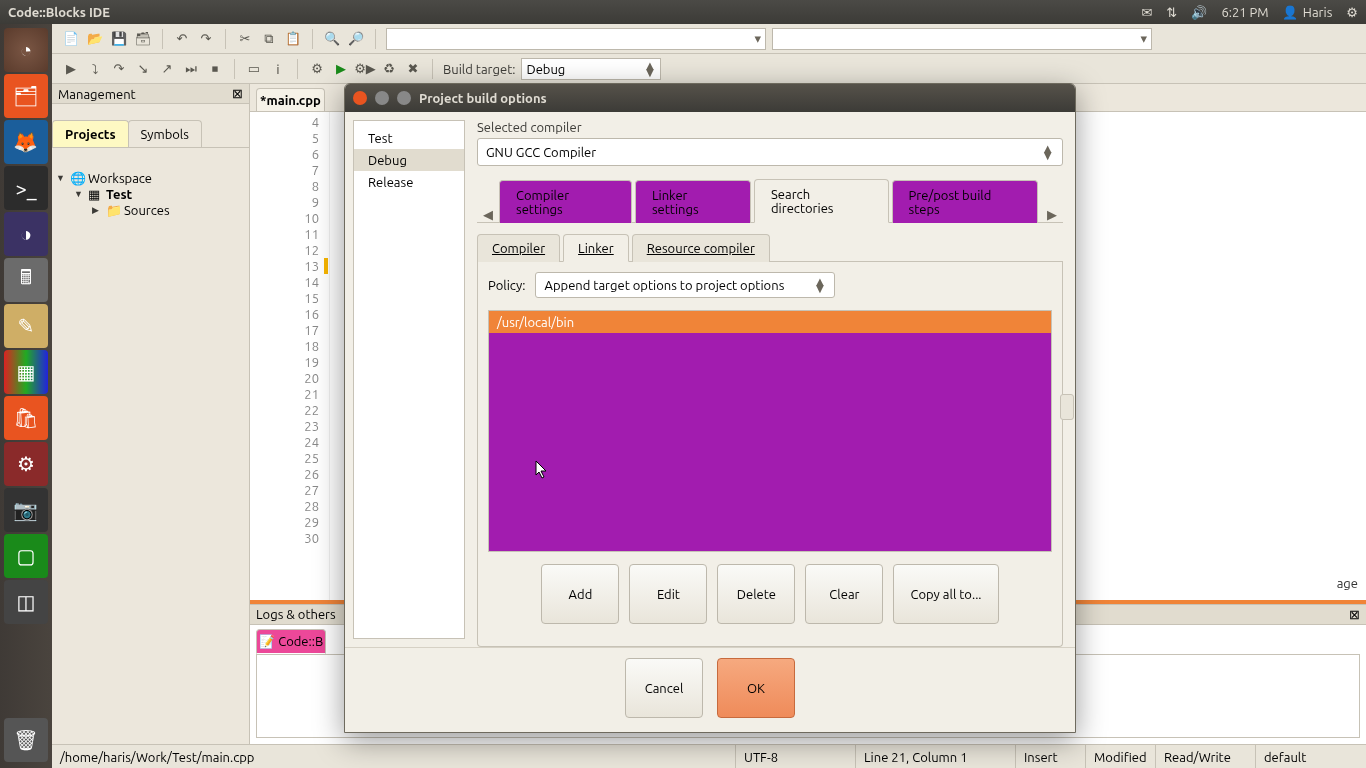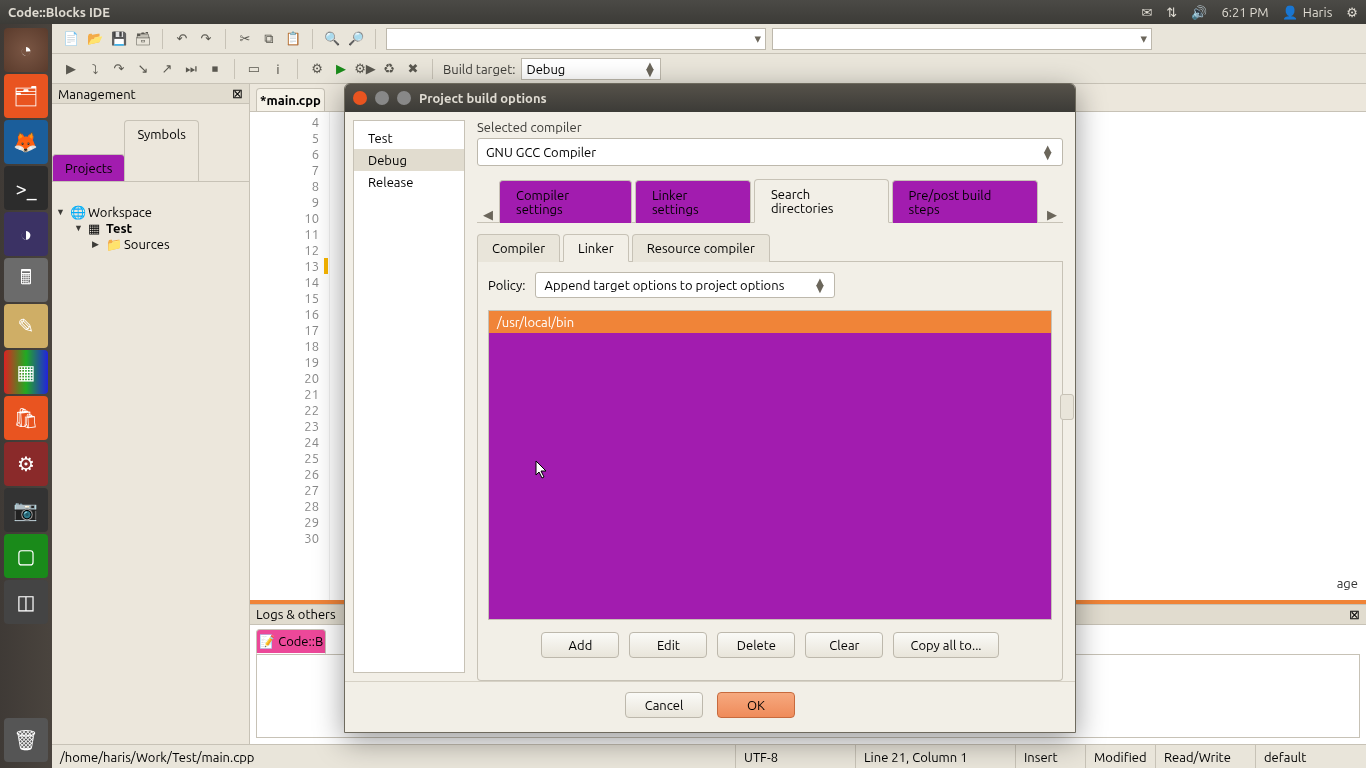--- a/index.html
+++ b/index.html
@@ -27,21 +27,21 @@
 .tb-label { color:#3c3b37; }
 .tb-combo.small { min-width:140px; }
 
 .ide-body { flex:1; display:flex; overflow:hidden; }
 
 
 .mgmt { width: 198px; background:#ece7dc; border-right:1px solid #c7c2b6; display:flex; flex-direction:column;gap:16px; }
 .mgmt-title { background:#e1dccf; border-bottom:1px solid #c7c2b6; padding:2px 6px; display:flex; align-items:center; justify-content:space-between; font-size:12px; height:20px;}
 .mgmt-tabs { display:flex; border-bottom:1px solid #c7c2b6; }
 .mgmt-tabs .tab { padding:6px 12px; border:1px solid #c7c2b6; border-bottom:none; background:#ece7dc; margin-right:-1px; border-radius:4px 4px 0 0;}
-.mgmt-tabs .tab.active { background:#a21caf; font-weight:normal;margin-top:34px; }
+.mgmt-tabs .tab.active { background:#fef9c3; font-weight:bold; }
 .tree { padding:6px 4px; font-size:13px; }
 .tree-row { display:flex; align-items:center; gap:4px; padding:1px 0; }
 .tree-row.indent1 { padding-left:18px; }
 .tree-row.indent2 { padding-left:36px; }
 .tree .bold { font-weight:bold; }
 .tri { font-size:9px; color:#3c3b37; width:10px; display:inline-block;}
 .tico { width:14px; height:14px; display:inline-block; }
 
 
 .editor { flex:1; background:#fff; display:flex; flex-direction:column; }
@@ -76,29 +76,29 @@
 .dlg-side div { padding:4px 14px; }
 .dlg-side .sel { background:#e1dccf; font-weight:normal;}
 .dlg-main { flex:1; padding:8px 12px 0 12px; display:flex; flex-direction:column; }
 .label { color:#3c3b37; margin-bottom:4px;}
 .combo { background:#fff; border:1px solid #bdb8ac; height:28px; display:flex; align-items:center; padding:0 8px; border-radius:3px; justify-content:space-between;}
 .updn { display:flex; flex-direction:column; font-size:8px; line-height:7px; color:#6b665b;}
 .tabs { display:flex; margin-top:12px; border-bottom:1px solid #c7c2b6; align-items:flex-end;}
 .tabs .nav { padding:0 6px; color:#6b665b;}
 .tabs .t { padding:7px 16px; border:1px solid #c7c2b6; background:#a21caf; border-radius:4px 4px 0 0; margin-right:3px; border-bottom:none; position:relative; top:1px;}
 .tabs .t.active { background:#f2efe7; font-weight:normal; border-bottom:1px solid #f2efe7;}
-.subtabs { display:flex; margin-top:10px; border-bottom:1px solid #c7c2b6;}
+.subtabs { display:flex; margin-top:10px; border-bottom:1px solid #c7c2b6;text-decoration:underline;}
 .subtabs .t { padding:6px 14px; border:1px solid #c7c2b6; background:#e9e5da; border-radius:4px 4px 0 0; margin-right:3px; border-bottom:none; position:relative; top:1px;}
 .subtabs .t.active { background:#f2efe7; border-bottom:1px solid #f2efe7;}
 .panel { border:1px solid #c7c2b6; border-top:none; padding:10px; flex:1; display:flex; flex-direction:column; border-radius:0 0 4px 4px;justify-content:center;}
 .policy-row { display:flex; align-items:center; gap:10px; margin-bottom:12px;}
 .listbox { border:1px solid #c7c2b6; background:#a21caf; flex:1; }
 .listbox .item { padding:4px 8px; background:#f08438; color:#fff; }
 .btnrow { display:flex; gap:10px; justify-content:center; padding:12px 0;}
-.btn { min-width:78px; padding:5px 16px; background:linear-gradient(#fafaf7,#e9e5da); border:1px solid #bdb8ac; border-radius:4px; text-align:center;}
+.btn { min-width:78px; padding:22px 16px; background:linear-gradient(#fafaf7,#e9e5da); border:1px solid #bdb8ac; border-radius:4px; text-align:center;}
 .dlg-footer { padding:10px 0 14px; display:flex; justify-content:center; gap:14px; border-top:1px solid #d6d1c5;}
 .btn.primary { background:linear-gradient(#f6a97f,#ef8b5a); border-color:#c76a3d;}
 .sb { position:absolute; right:1px; top:310px; width:14px; height:26px; background:#e9e5da; border:1px solid #c7c2b6; border-radius:3px;}
 
 
 .cursor { position:absolute; left:535px; top:460px; font-size:16px; color:#000; pointer-events:none;}
 svg { display:block; }
 </style>
 </head>
 <body>

